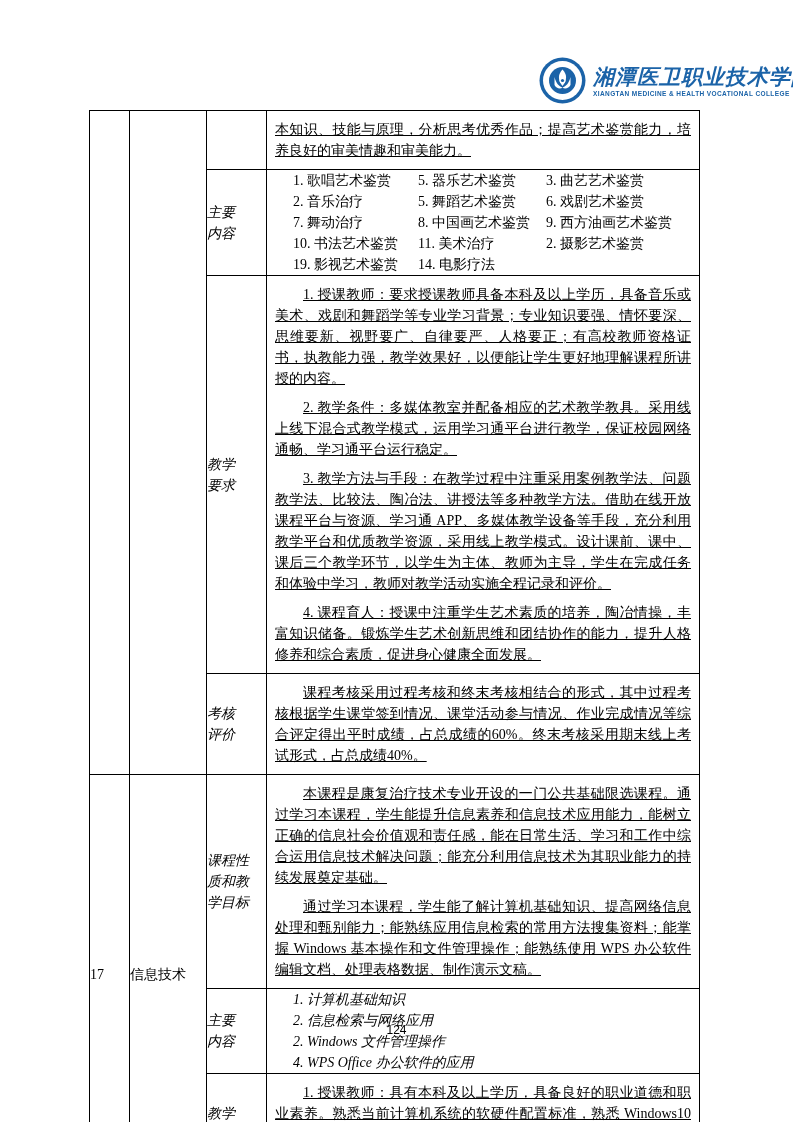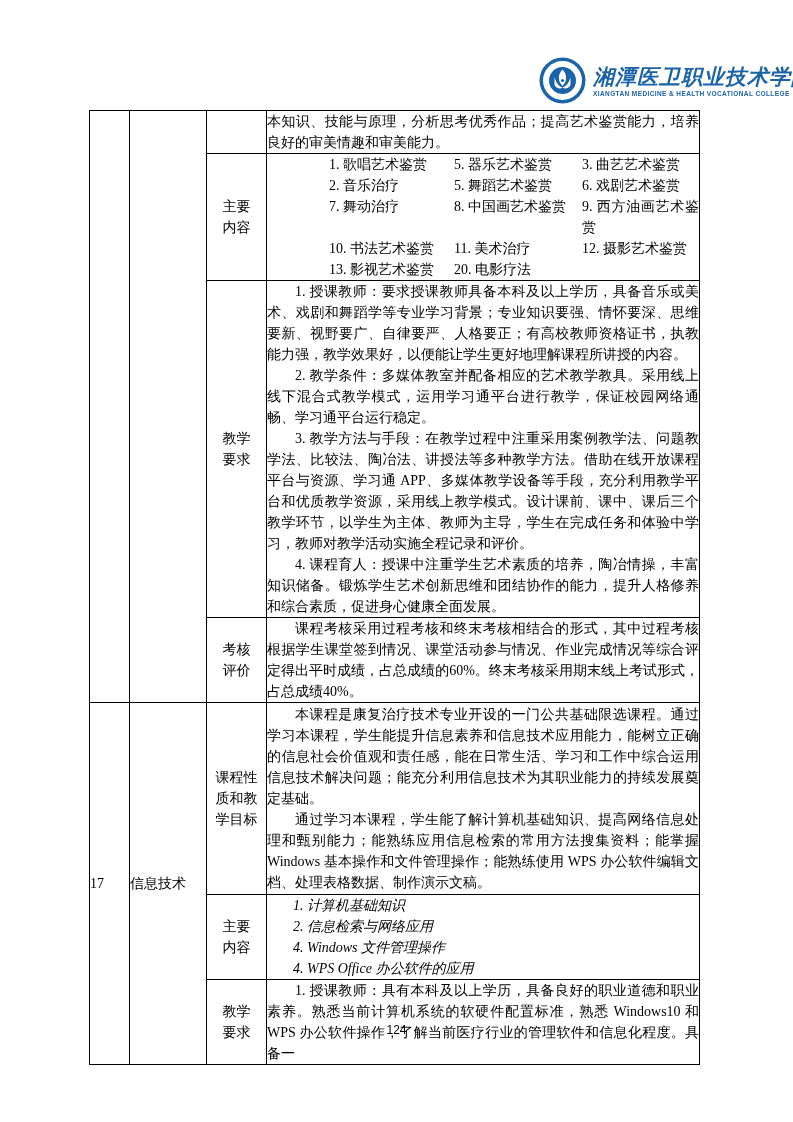--- a/index.html
+++ b/index.html
@@ -20,30 +20,30 @@
     font-family:"Liberation Sans","DejaVu Sans",sans-serif;white-space:nowrap;
   }
   
   .doc-table{
     position:absolute;left:89px;top:110px;
     border-collapse:collapse;table-layout:fixed;width:610px;
     font-size:14px;line-height:21px;
   }
   .doc-table td{border:1px solid #000;padding:0;vertical-align:middle;overflow:hidden;}
   .label-cell{
-    text-align:center;white-space:pre-line;vertical-align:middle;
+    text-align:left;white-space:pre-line;vertical-align:middle;font-style:italic;
   }
   .seq-cell,.name-cell{text-align:left;vertical-align:middle;}
   .content-cell{padding:0 8px;vertical-align:middle;text-align:justify;}
-  .content-cell p{margin:0;text-indent:2em;text-align:justify;}
+  .content-cell p{margin:8px;text-indent:2em;text-align:justify;text-decoration:underline;}
   .content-cell p.no-indent{text-indent:0;}
   .item-line{padding-left:26px;font-style:italic;}
   .grid-line{display:flex;padding-left:26px;}
   .grid-line span{display:block;}
-  .grid-line .c1{width:125px;margin-left:36px;}
+  .grid-line .c1{width:125px;}
   .grid-line .c2{width:128px;}
   .grid-line .c3{flex:1;}
   
   .page-num{
     position:absolute;top:1023px;left:0;width:793px;text-align:center;
     font-size:12px;font-family:"Liberation Sans","DejaVu Sans",sans-serif;
   }
 </style>
 </head>
 <body>
@@ -100,25 +100,25 @@
           <span class="c3">6. 戏剧艺术鉴赏</span>
         </div>
         <div class="grid-line">
           <span class="c1">7. 舞动治疗</span>
           <span class="c2">8. 中国画艺术鉴赏</span>
           <span class="c3">9. 西方油画艺术鉴赏</span>
         </div>
         <div class="grid-line">
           <span class="c1">10. 书法艺术鉴赏</span>
           <span class="c2">11. 美术治疗</span>
-          <span class="c3">12. 摄影艺术鉴赏</span>
+          <span class="c3">2. 摄影艺术鉴赏</span>
         </div>
         <div class="grid-line">
-          <span class="c1">13. 影视艺术鉴赏</span>
-          <span class="c2">20. 电影疗法</span>
+          <span class="c1">19. 影视艺术鉴赏</span>
+          <span class="c2">14. 电影疗法</span>
           <span class="c3"></span>
         </div>
       </td>
     </tr>
 
     <tr style="height:336px">
       <td class="label-cell">教学
 要求</td>
       <td class="content-cell">
         <p>1. 授课教师：要求授课教师具备本科及以上学历，具备音乐或美术、戏剧和舞蹈学等专业学习背景；专业知识要强、情怀要深、思维要新、视野要广、自律要严、人格要正；有高校教师资格证书，执教能力强，教学效果好，以便能让学生更好地理解课程所讲授的内容。</p>
@@ -147,21 +147,21 @@
         <p>通过学习本课程，学生能了解计算机基础知识、提高网络信息处理和甄别能力；能熟练应用信息检索的常用方法搜集资料；能掌握 Windows 基本操作和文件管理操作；能熟练使用 WPS 办公软件编辑文档、处理表格数据、制作演示文稿。</p>
       </td>
     </tr>
 
     <tr style="height:78px">
       <td class="label-cell">主要
 内容</td>
       <td class="content-cell">
         <div class="item-line">1. 计算机基础知识</div>
         <div class="item-line">2. 信息检索与网络应用</div>
-        <div class="item-line">4. Windows 文件管理操作</div>
+        <div class="item-line">2. Windows 文件管理操作</div>
         <div class="item-line">4. WPS Office 办公软件的应用</div>
       </td>
     </tr>
 
     <tr style="height:63px">
       <td class="label-cell">教学
 要求</td>
       <td class="content-cell">
         <p>1. 授课教师：具有本科及以上学历，具备良好的职业道德和职业素养。熟悉当前计算机系统的软硬件配置标准，熟悉 Windows10 和 WPS 办公软件操作，了解当前医疗行业的管理软件和信息化程度。具备一</p>
       </td>

